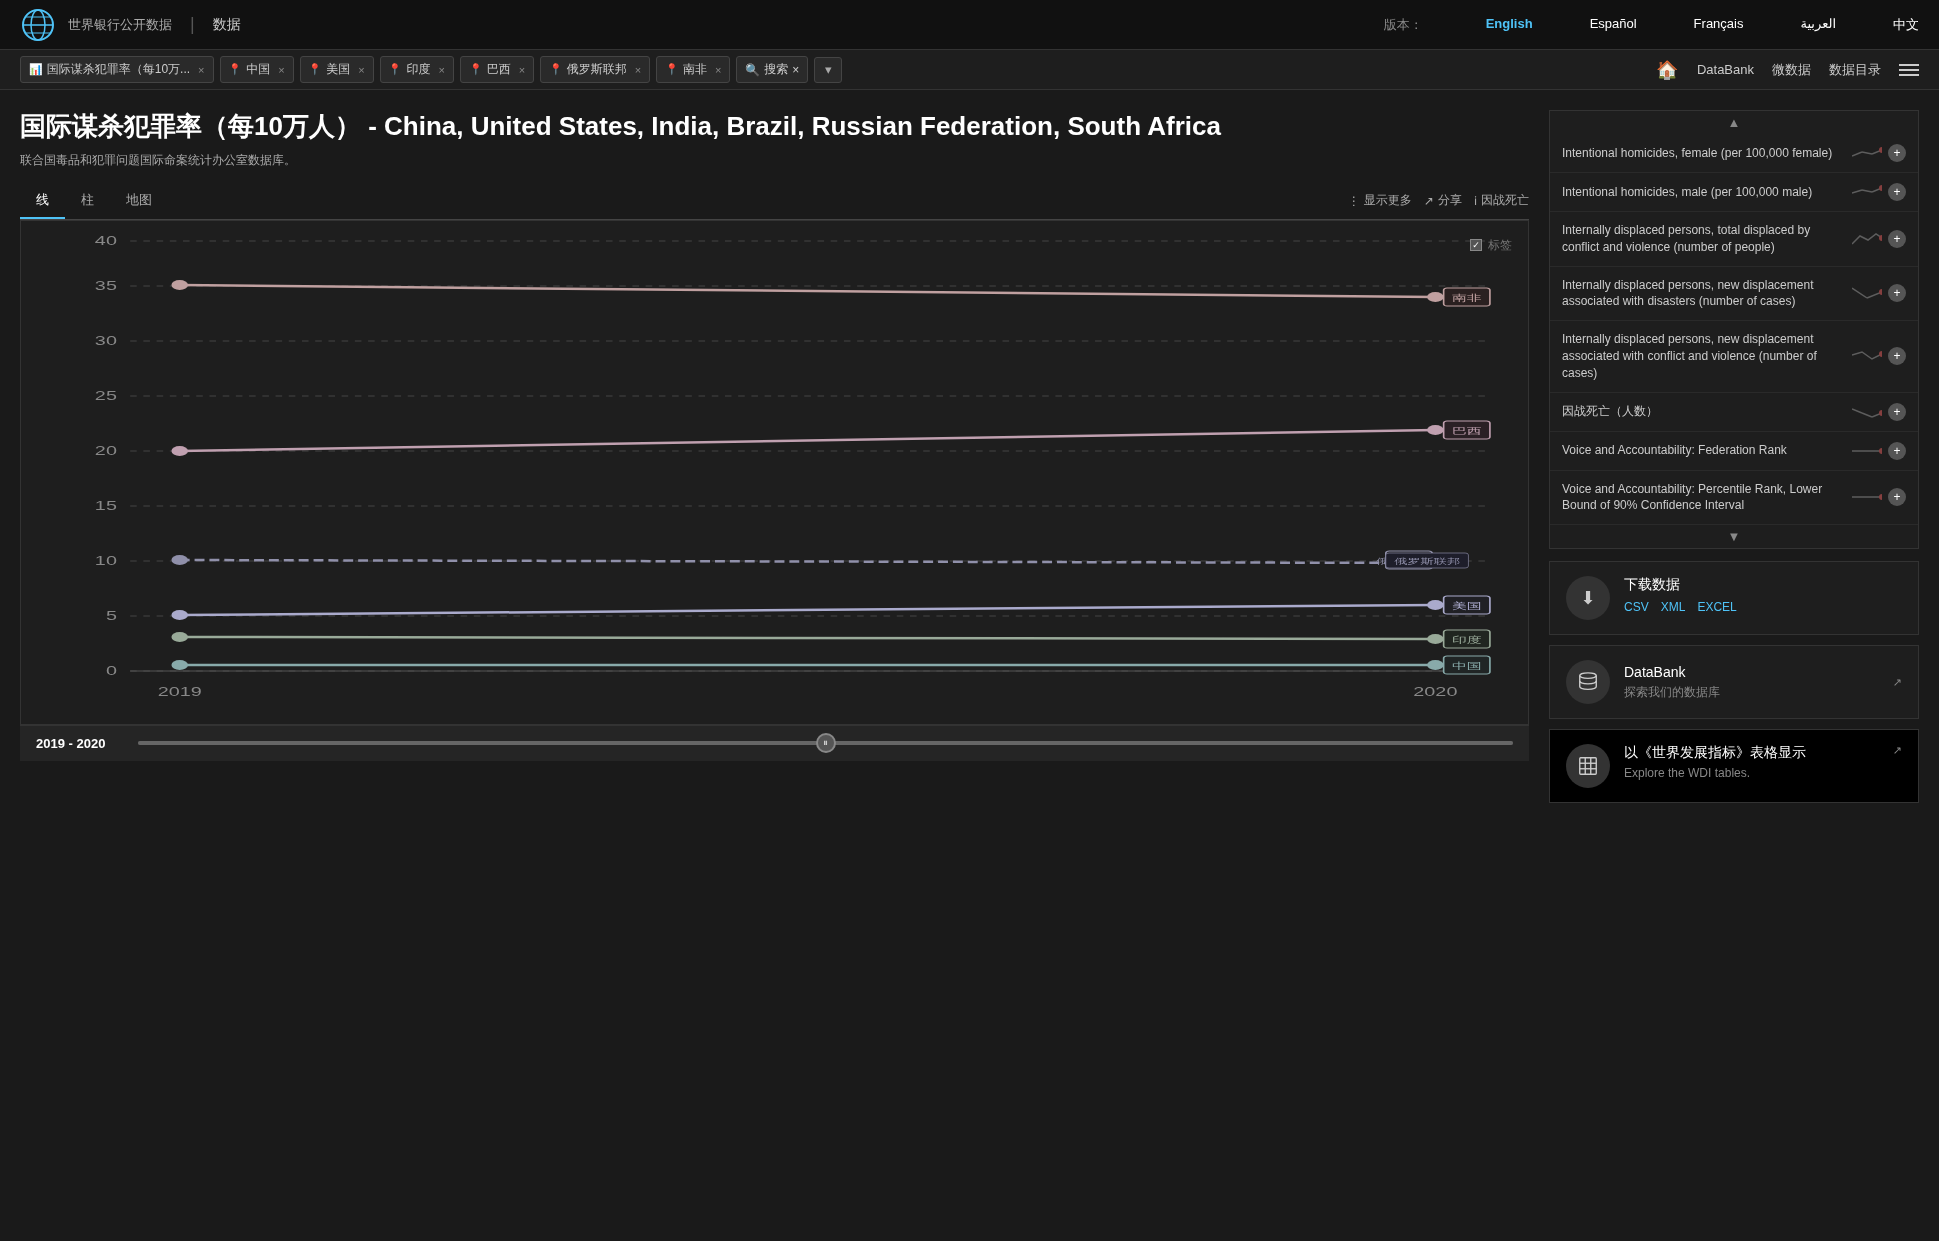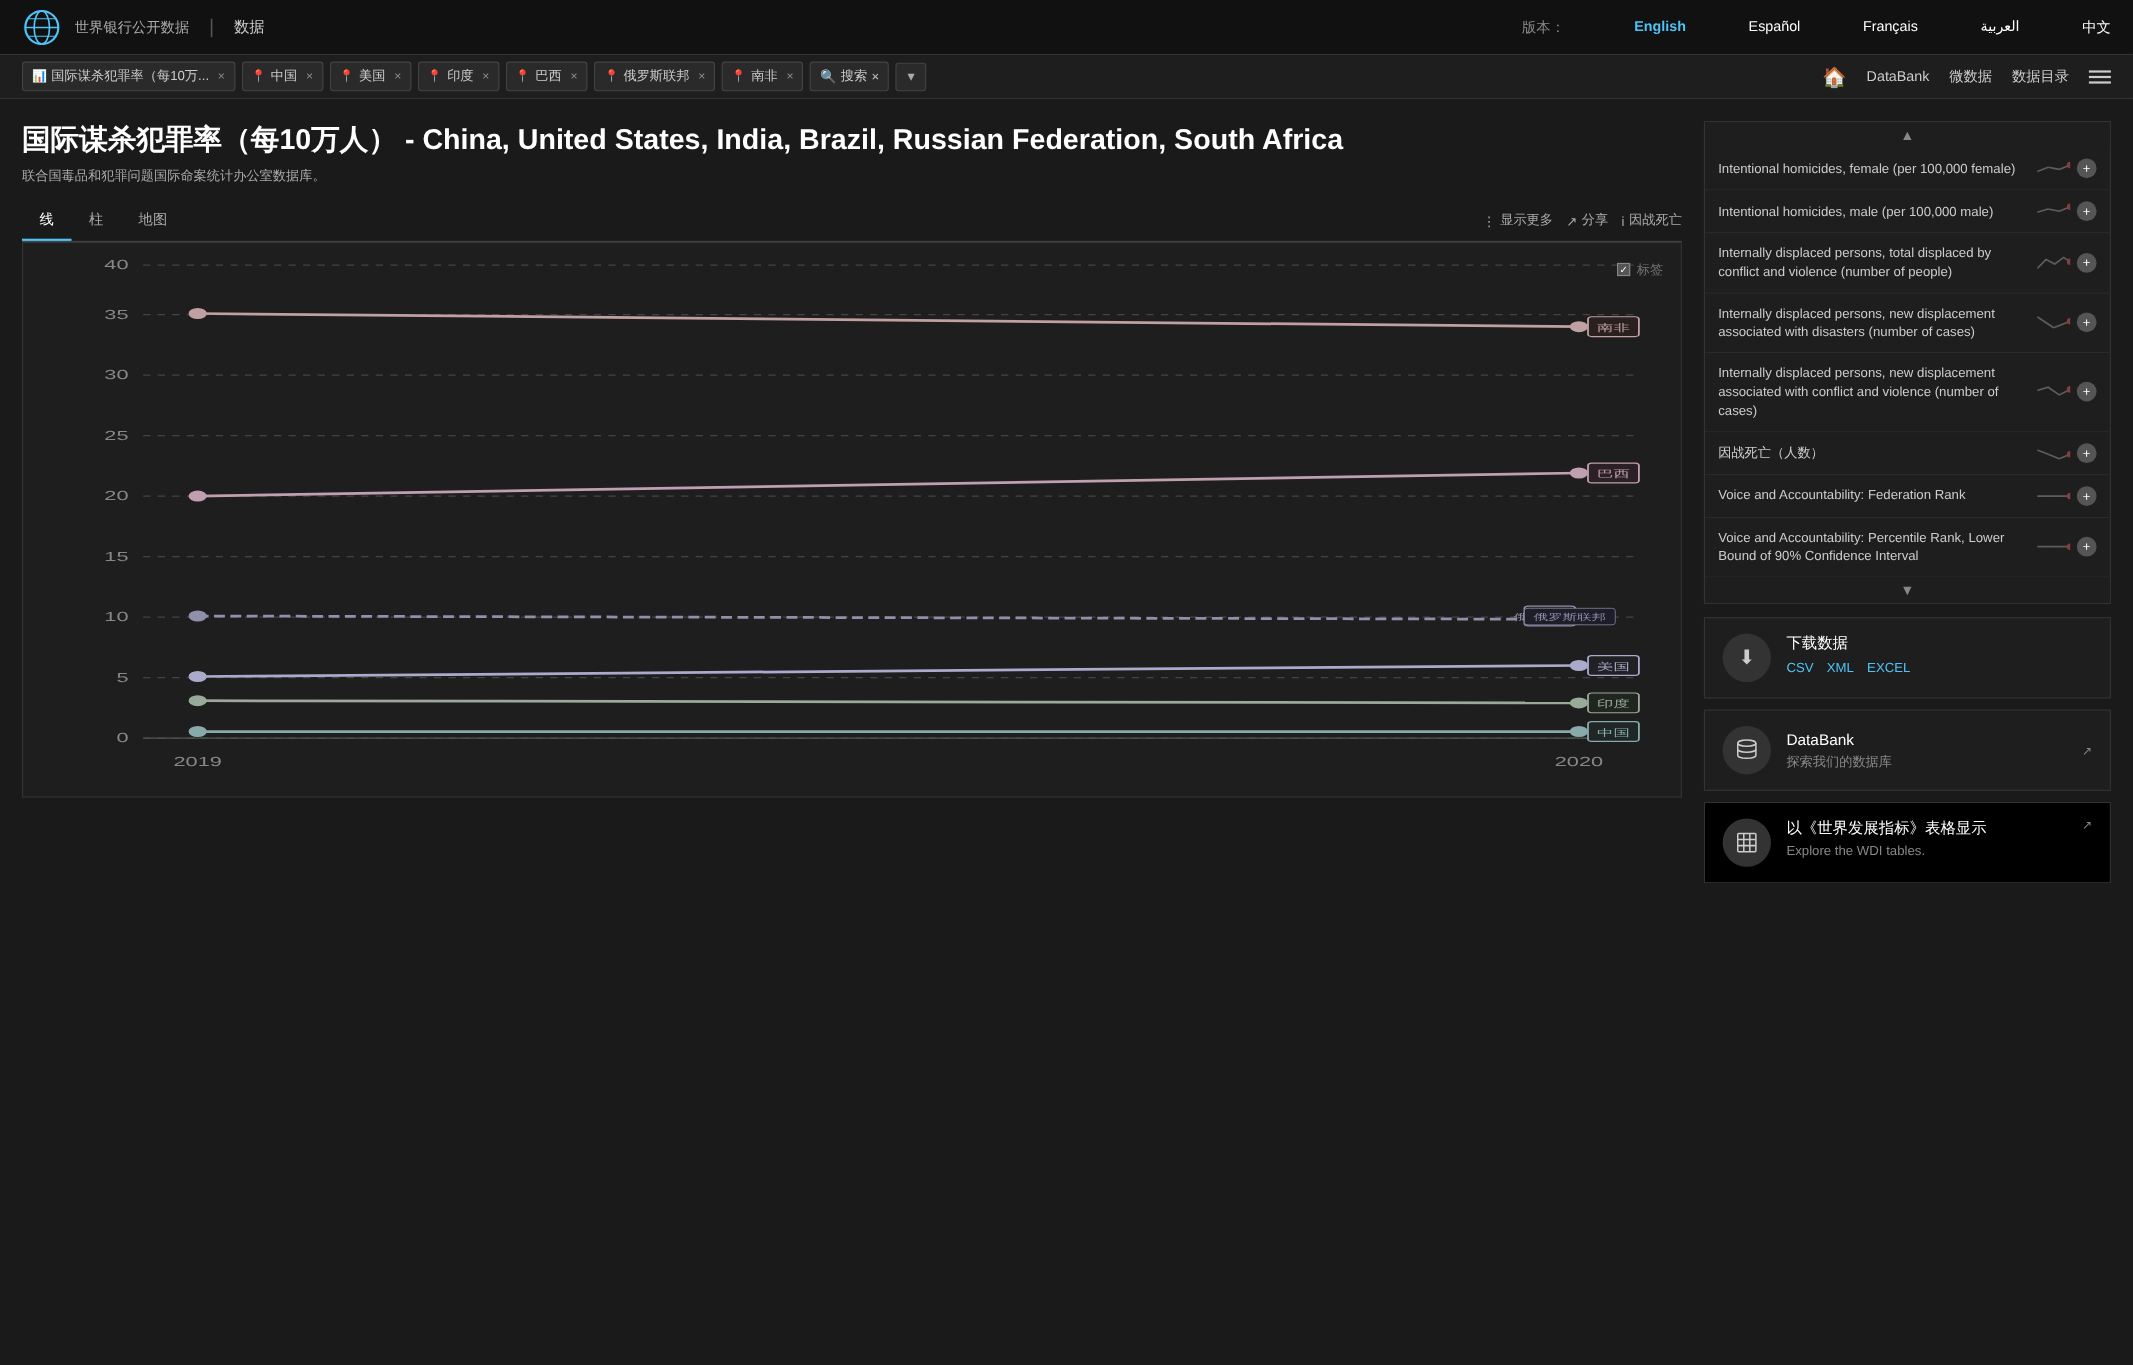--- a/index.html
+++ b/index.html
@@ -677,20 +677,27 @@
         <circle cx="850" cy="434" r="5" fill="#88aaaa"></circle>
 
         <rect x="855" y="425" width="28" height="18" fill="#202525" stroke="#88aaaa" stroke-width="1" rx="2"></rect>
         <text x="869" y="438" fill="#88aaaa" font-size="9" text-anchor="middle">中国</text>
 
         <rect x="820" y="322" width="50" height="15" fill="#1e1e2a" stroke="#9090aa" stroke-width="0.5" rx="2"></rect>
         <text x="845" y="333" fill="#9090aa" font-size="8" text-anchor="middle">俄罗斯联邦</text>
       </svg>
     </div>
 
+    <div class="timeline-bar">
+      <span class="timeline-range">2019 - 2020</span>
+      <div class="timeline-track">
+        <div class="timeline-fill"></div>
+        <div class="timeline-handle"></div>
+      </div>
+    </div>
   </div>
 
   <div class="right-panel">
 
     <div class="right-list">
       <div class="scroll-arrow">▲</div>
       <div class="right-list-inner">
 
         <div class="list-item-row">
           <span class="list-item-text">Intentional homicides, female (per 100,000 female)</span>

